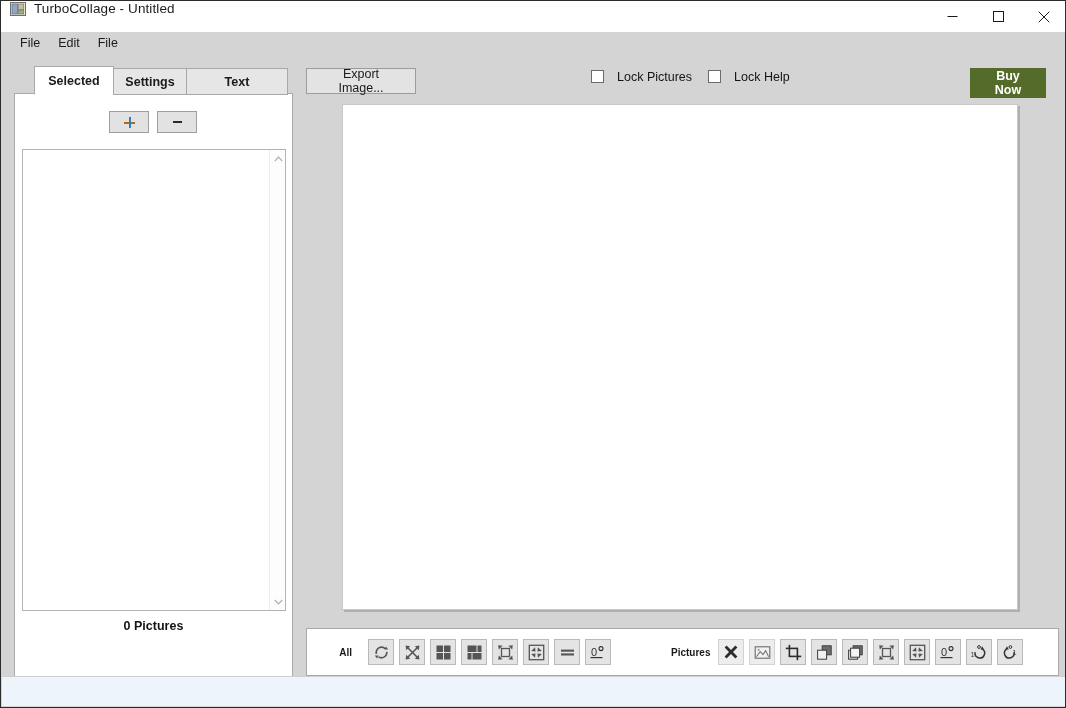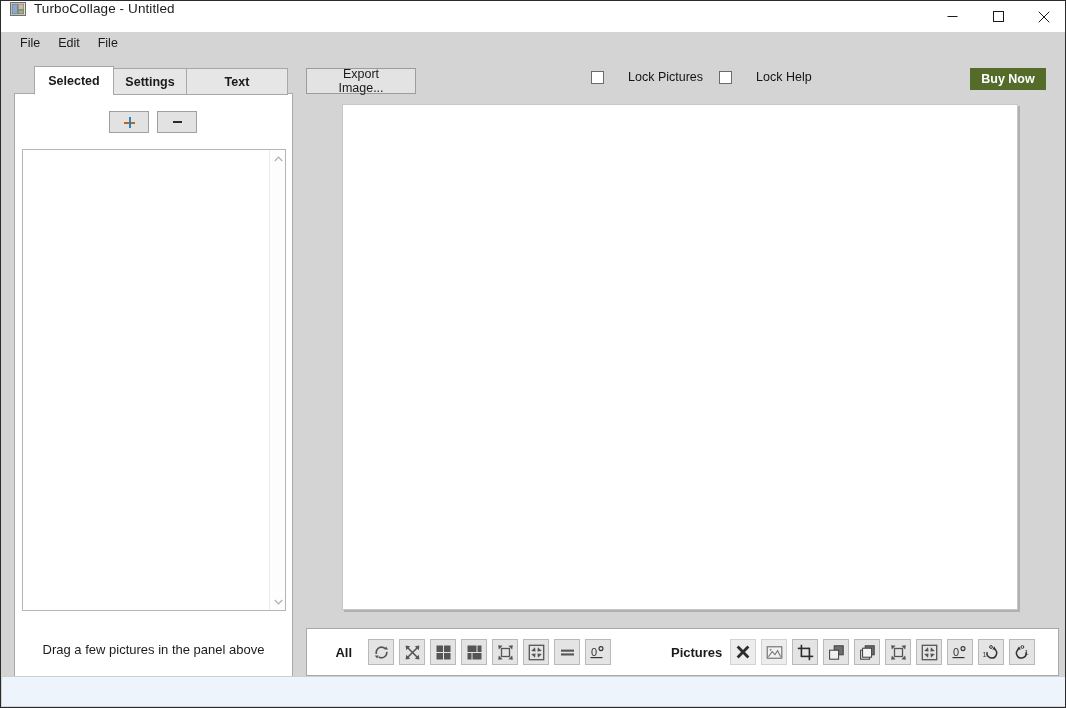--- a/index.html
+++ b/index.html
@@ -244,22 +244,22 @@
   .lock-group {
     position: absolute;
     top: 69px;
     left: 590px;
     display: flex;
     align-items: center;
     gap: 16px;
   }
   .lock-item {
     display: flex;
-    align-items: center;
-    gap: 24px;
+    align-items: flex-start;
+    gap: 13px;
   }
   .checkbox {
     width: 13px;
     height: 13px;
     box-sizing: border-box;
     border: 1px solid #6b6b6b;
     background: #ffffff;
   }
   .lock-label {
     font-size: 12.5px;
@@ -272,21 +272,21 @@
     width: 76px;
     height: 22px;
     background: #556b2a;
     color: #ffffff;
     font-size: 12.5px;
     font-weight: bold;
     display: flex;
     align-items: center;
     justify-content: center;
     border: none;
-    padding: 0;
+    padding: 15px;
   }
 
   
   .canvas-shadow {
     position: absolute;
     left: 343px; top: 105px;
     width: 676px;
     height: 506px;
     background: rgba(0,0,0,0.17);
   }
@@ -306,21 +306,21 @@
     left: 305px; top: 627px;
     width: 753px;
     height: 48px;
     background: #ffffff;
     border: 1px solid #a9a9a9;
     box-sizing: border-box;
     display: flex;
     align-items: center;
   }
   .group-label {
-    font-size: 13px;
+    font-size: 10px;
     font-weight: bold;
     color: #1a1a1a;
     margin: 0 8px 0 0;
     white-space: nowrap;
   }
   .tool-row {
     display: flex;
     align-items: center;
     gap: 5px;
   }
@@ -431,21 +431,21 @@
           </svg>
       </div>
       <div class="vscroll-arrow down">
         <svg width="9" height="6" viewBox="0 0 9 6">
             <polyline points="0.8,1 4.5,4.8 8.2,1" fill="none" stroke="#b0b0b0" stroke-width="1.2"></polyline>
           </svg>
       </div>
     </div>
   </div>
 
-  <div class="pic-hint">Drag a few pictures in the panel above</div>
+  <div class="pic-count">0 Pictures</div>
 
   <button class="export-btn">Export Image...</button>
 
   <div class="lock-group">
     <label class="lock-item">
       <span class="checkbox"></span>
       <span class="lock-label">Lock Pictures</span>
     </label>
     <label class="lock-item">
       <span class="checkbox"></span>

